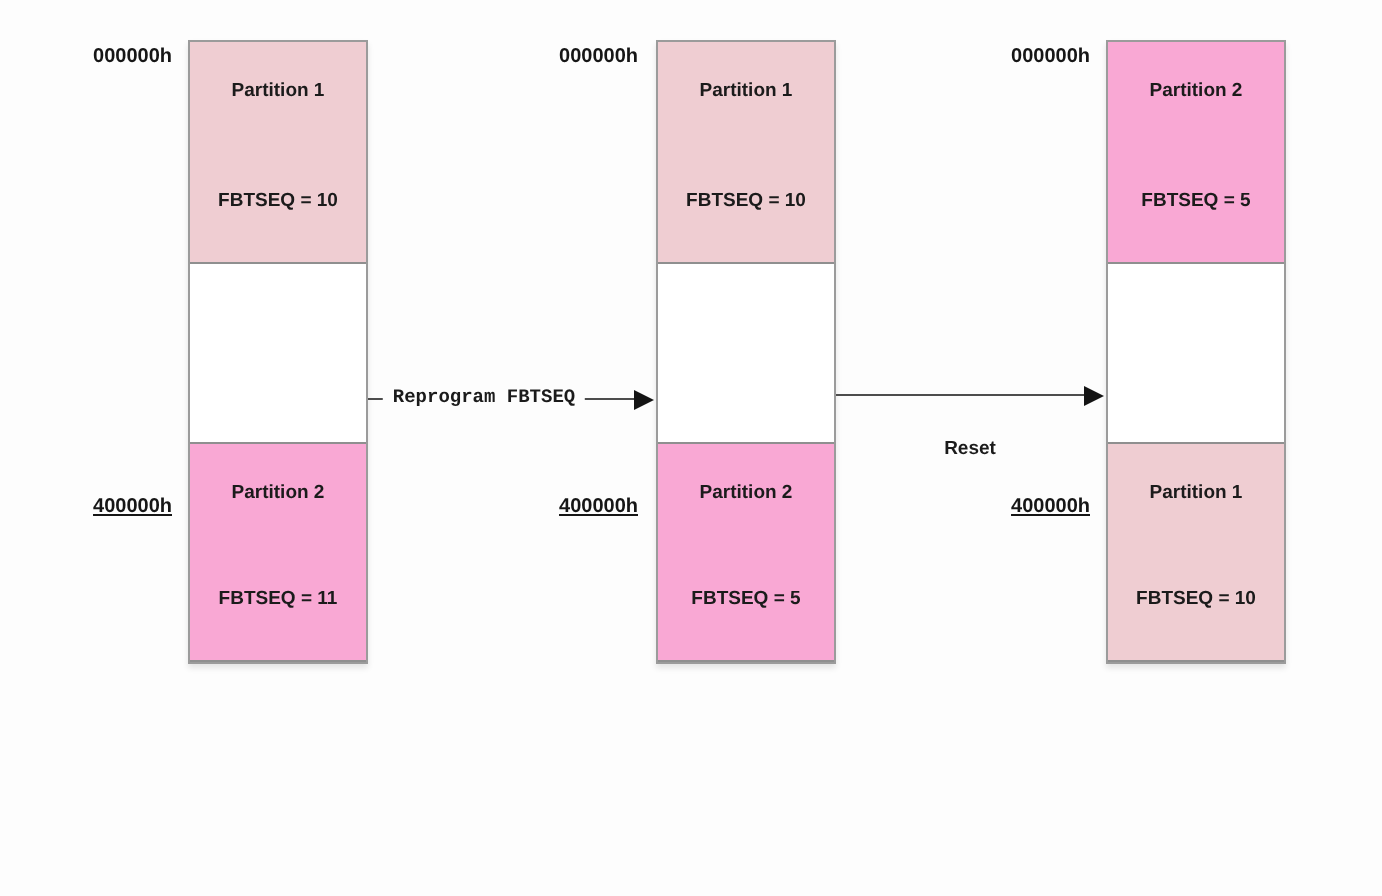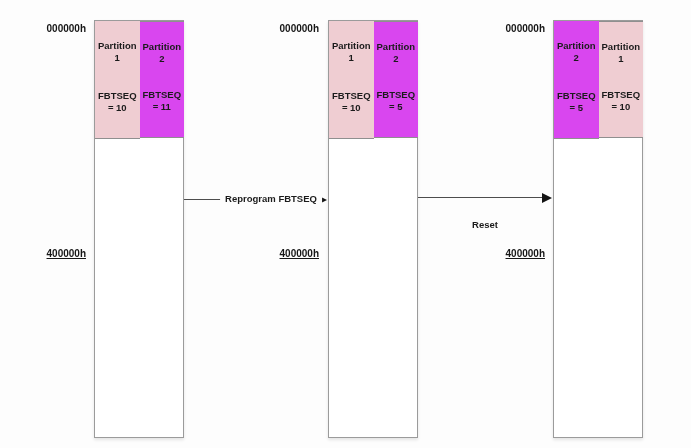--- a/index.html
+++ b/index.html
@@ -13,45 +13,45 @@
   }
   .canvas {
     position: absolute;
     left: 0; top: 0;
     width: 691px; height: 448px;
   }
   .col {
     position: absolute;
     top: 20px;
     width: 90px;
-    height: 418px;
+    height: 312px;
     background: #ffffff;
     border: 1px solid #9b9b9b;
     box-shadow: 0 2px 3px rgba(0,0,0,0.10);
     display: flex;
-    flex-direction: row;
+    flex-direction: column;
   }
   .col-1 { left: 94px; }
   .col-2 { left: 328px; }
   .col-3 { left: 553px; }
   .block {
     display: flex;
     flex-direction: column;
     align-items: center;
     justify-content: space-between;
     padding: 19px 3px 24px 3px;
     font-size: 9.5px;
     font-weight: 600;
     line-height: 12px;
     text-align: center;
   }
   .block-top { height: 118px; border-bottom: 1px solid #8f8f8f; }
   .block-mid { height: 117px; border-top: 1px solid #8f8f8f; border-bottom: 1px solid #8f8f8f; }
   .fill-pink { background: #efcdd2; }
-  .fill-blue { background: #d946ef; }
+  .fill-blue { background: #f9a8d4; }
   .gap-1 { height: 98px; background: #ffffff; }
   .gap-rest { flex: 1; background: #ffffff; }
   .addr {
     position: absolute;
     width: 80px;
     text-align: right;
     font-size: 10px;
     font-weight: 700;
     line-height: 12px;
     color: #161616;
@@ -100,21 +100,21 @@
     <div class="gap-1"></div>
     <div class="block block-mid fill-blue">
       <span>Partition 2</span>
       <span>FBTSEQ = 11</span>
     </div>
     <div class="gap-rest"></div>
   </div>
 
   <div class="arrow-line" style="left:184px; top:199px; width:133px;"></div>
   <div class="arrowhead" style="left:317px; top:195px;"></div>
-  <span class="arrow-label" style="left:271px; top:193px;">Reprogram FBTSEQ</span>
+  <span class="arrow-label" style="left:242px; top:193px;font-family:Liberation Mono, monospace;">Reprogram FBTSEQ</span>
 
   <span class="addr addr-top addr-c2">000000h</span>
   <span class="addr addr-mid addr-c2">400000h</span>
   <div class="col col-2">
     <div class="block block-top fill-pink">
       <span>Partition 1</span>
       <span>FBTSEQ = 10</span>
     </div>
     <div class="gap-1"></div>
     <div class="block block-mid fill-blue">

